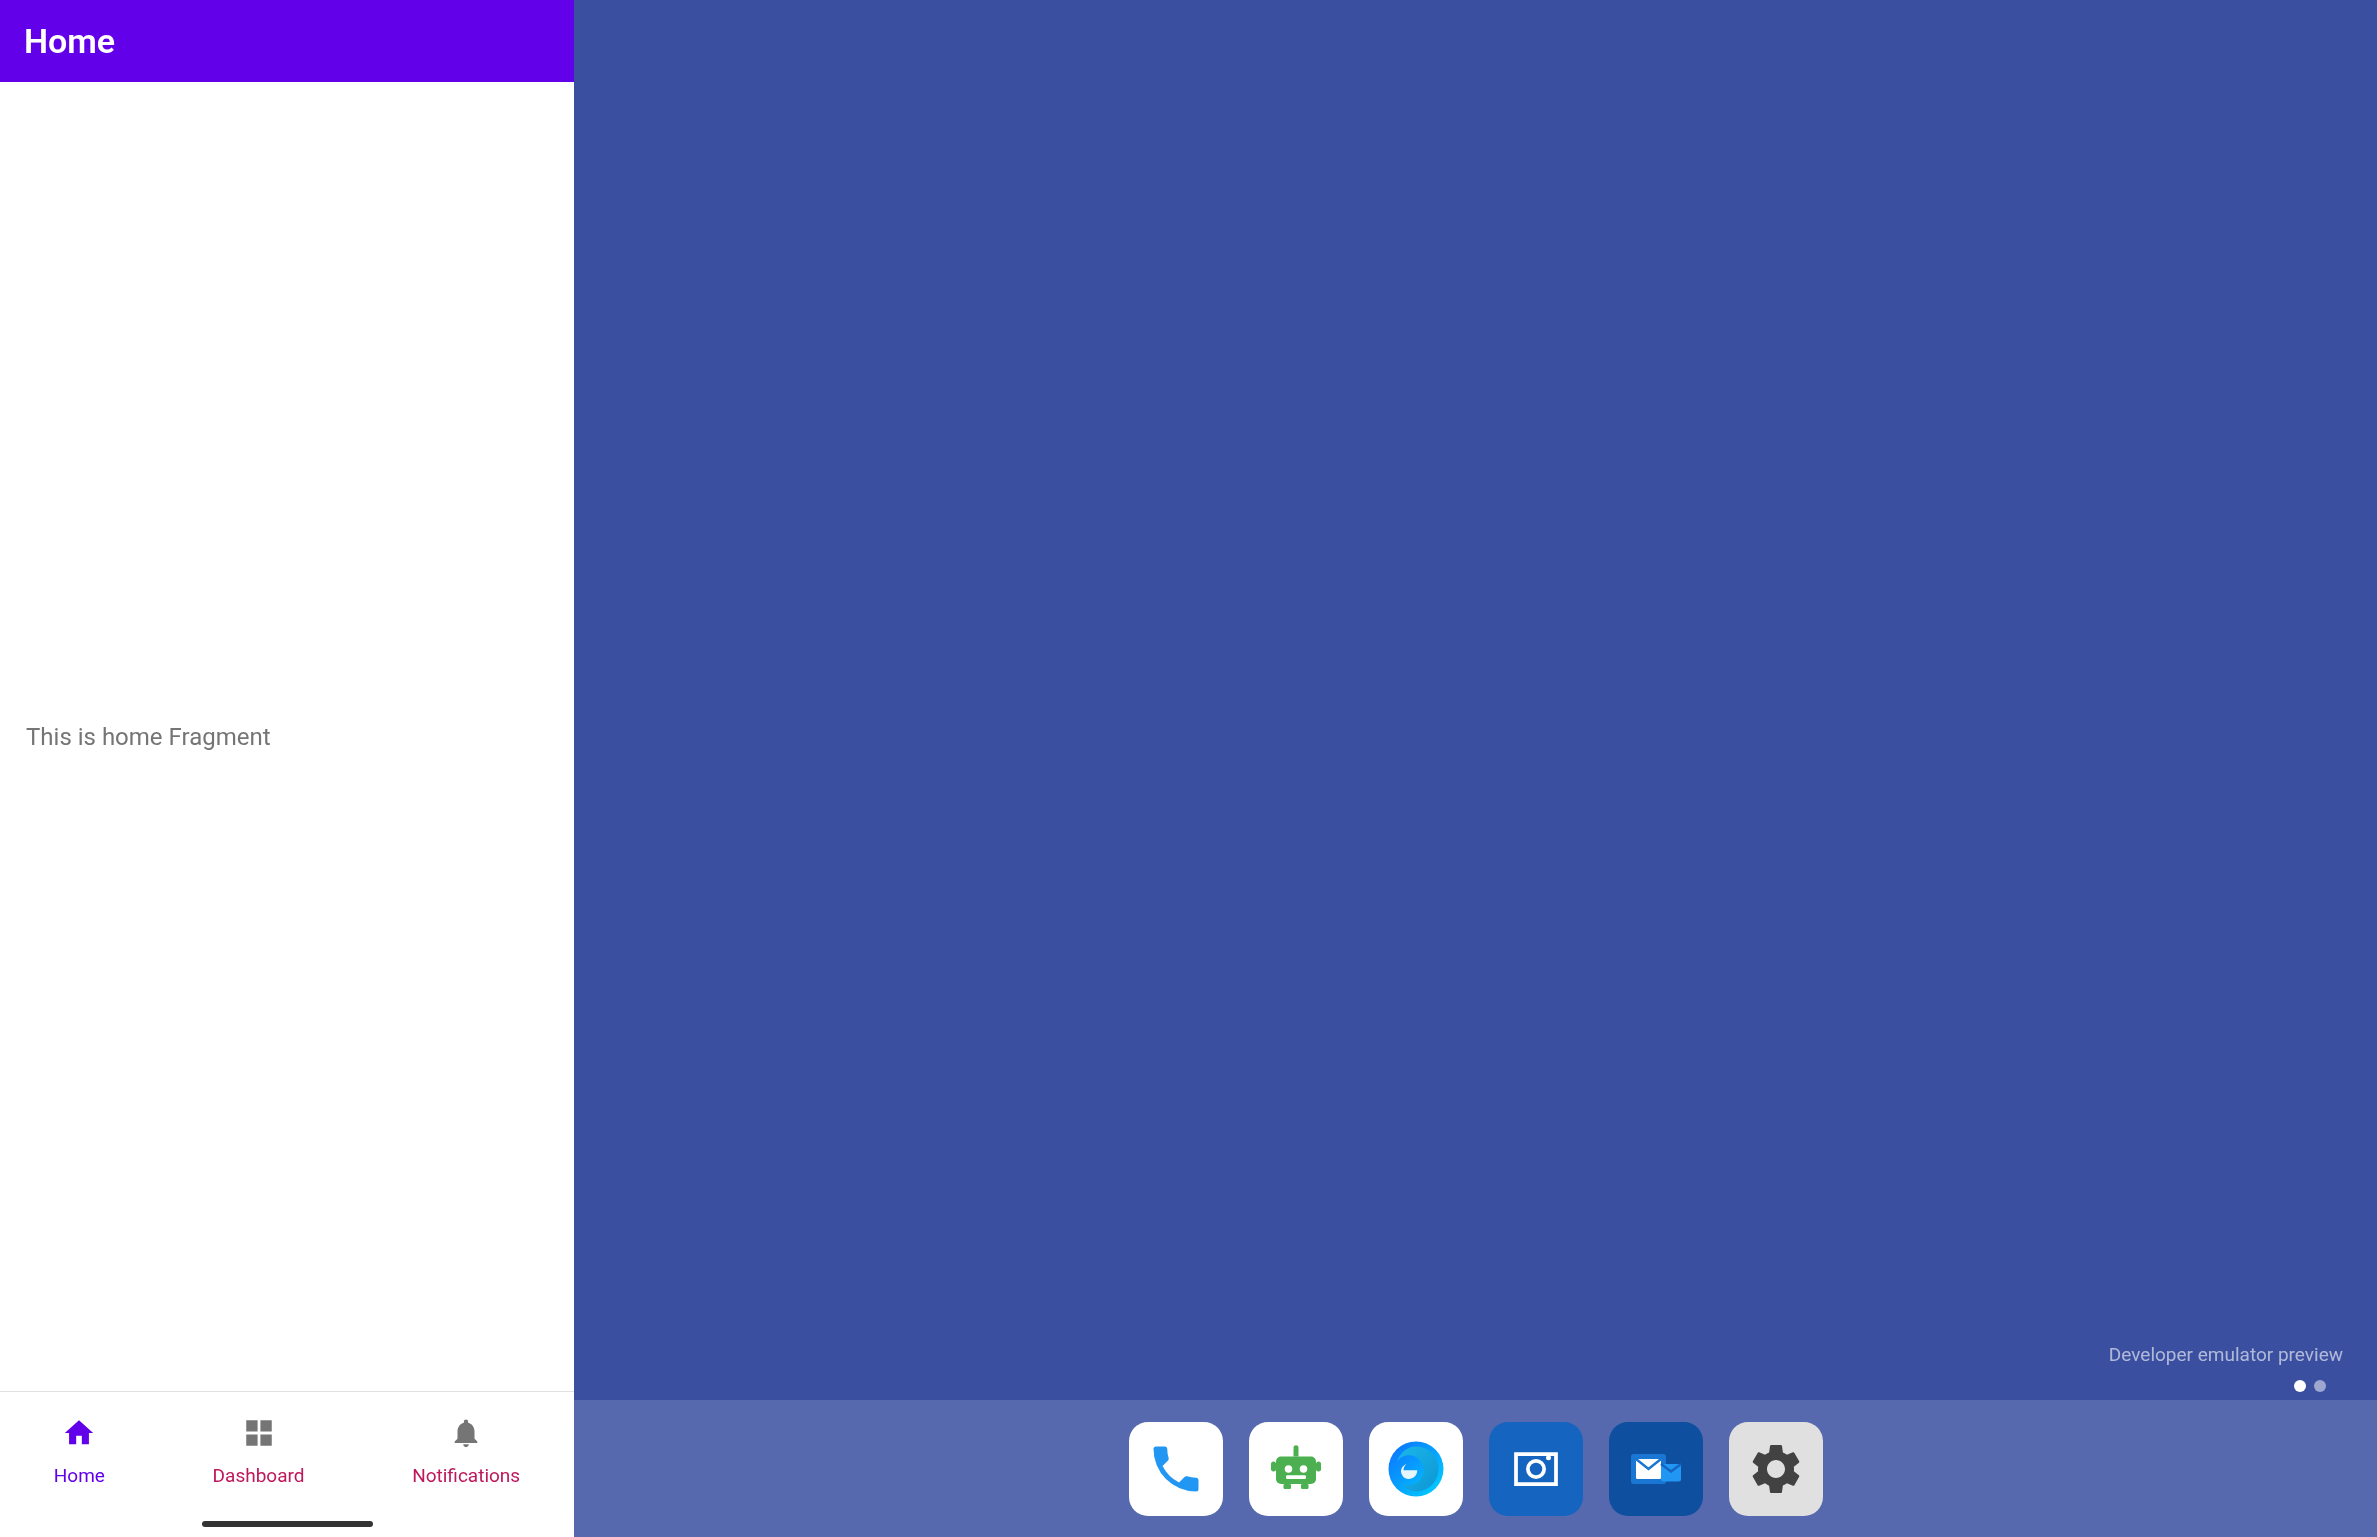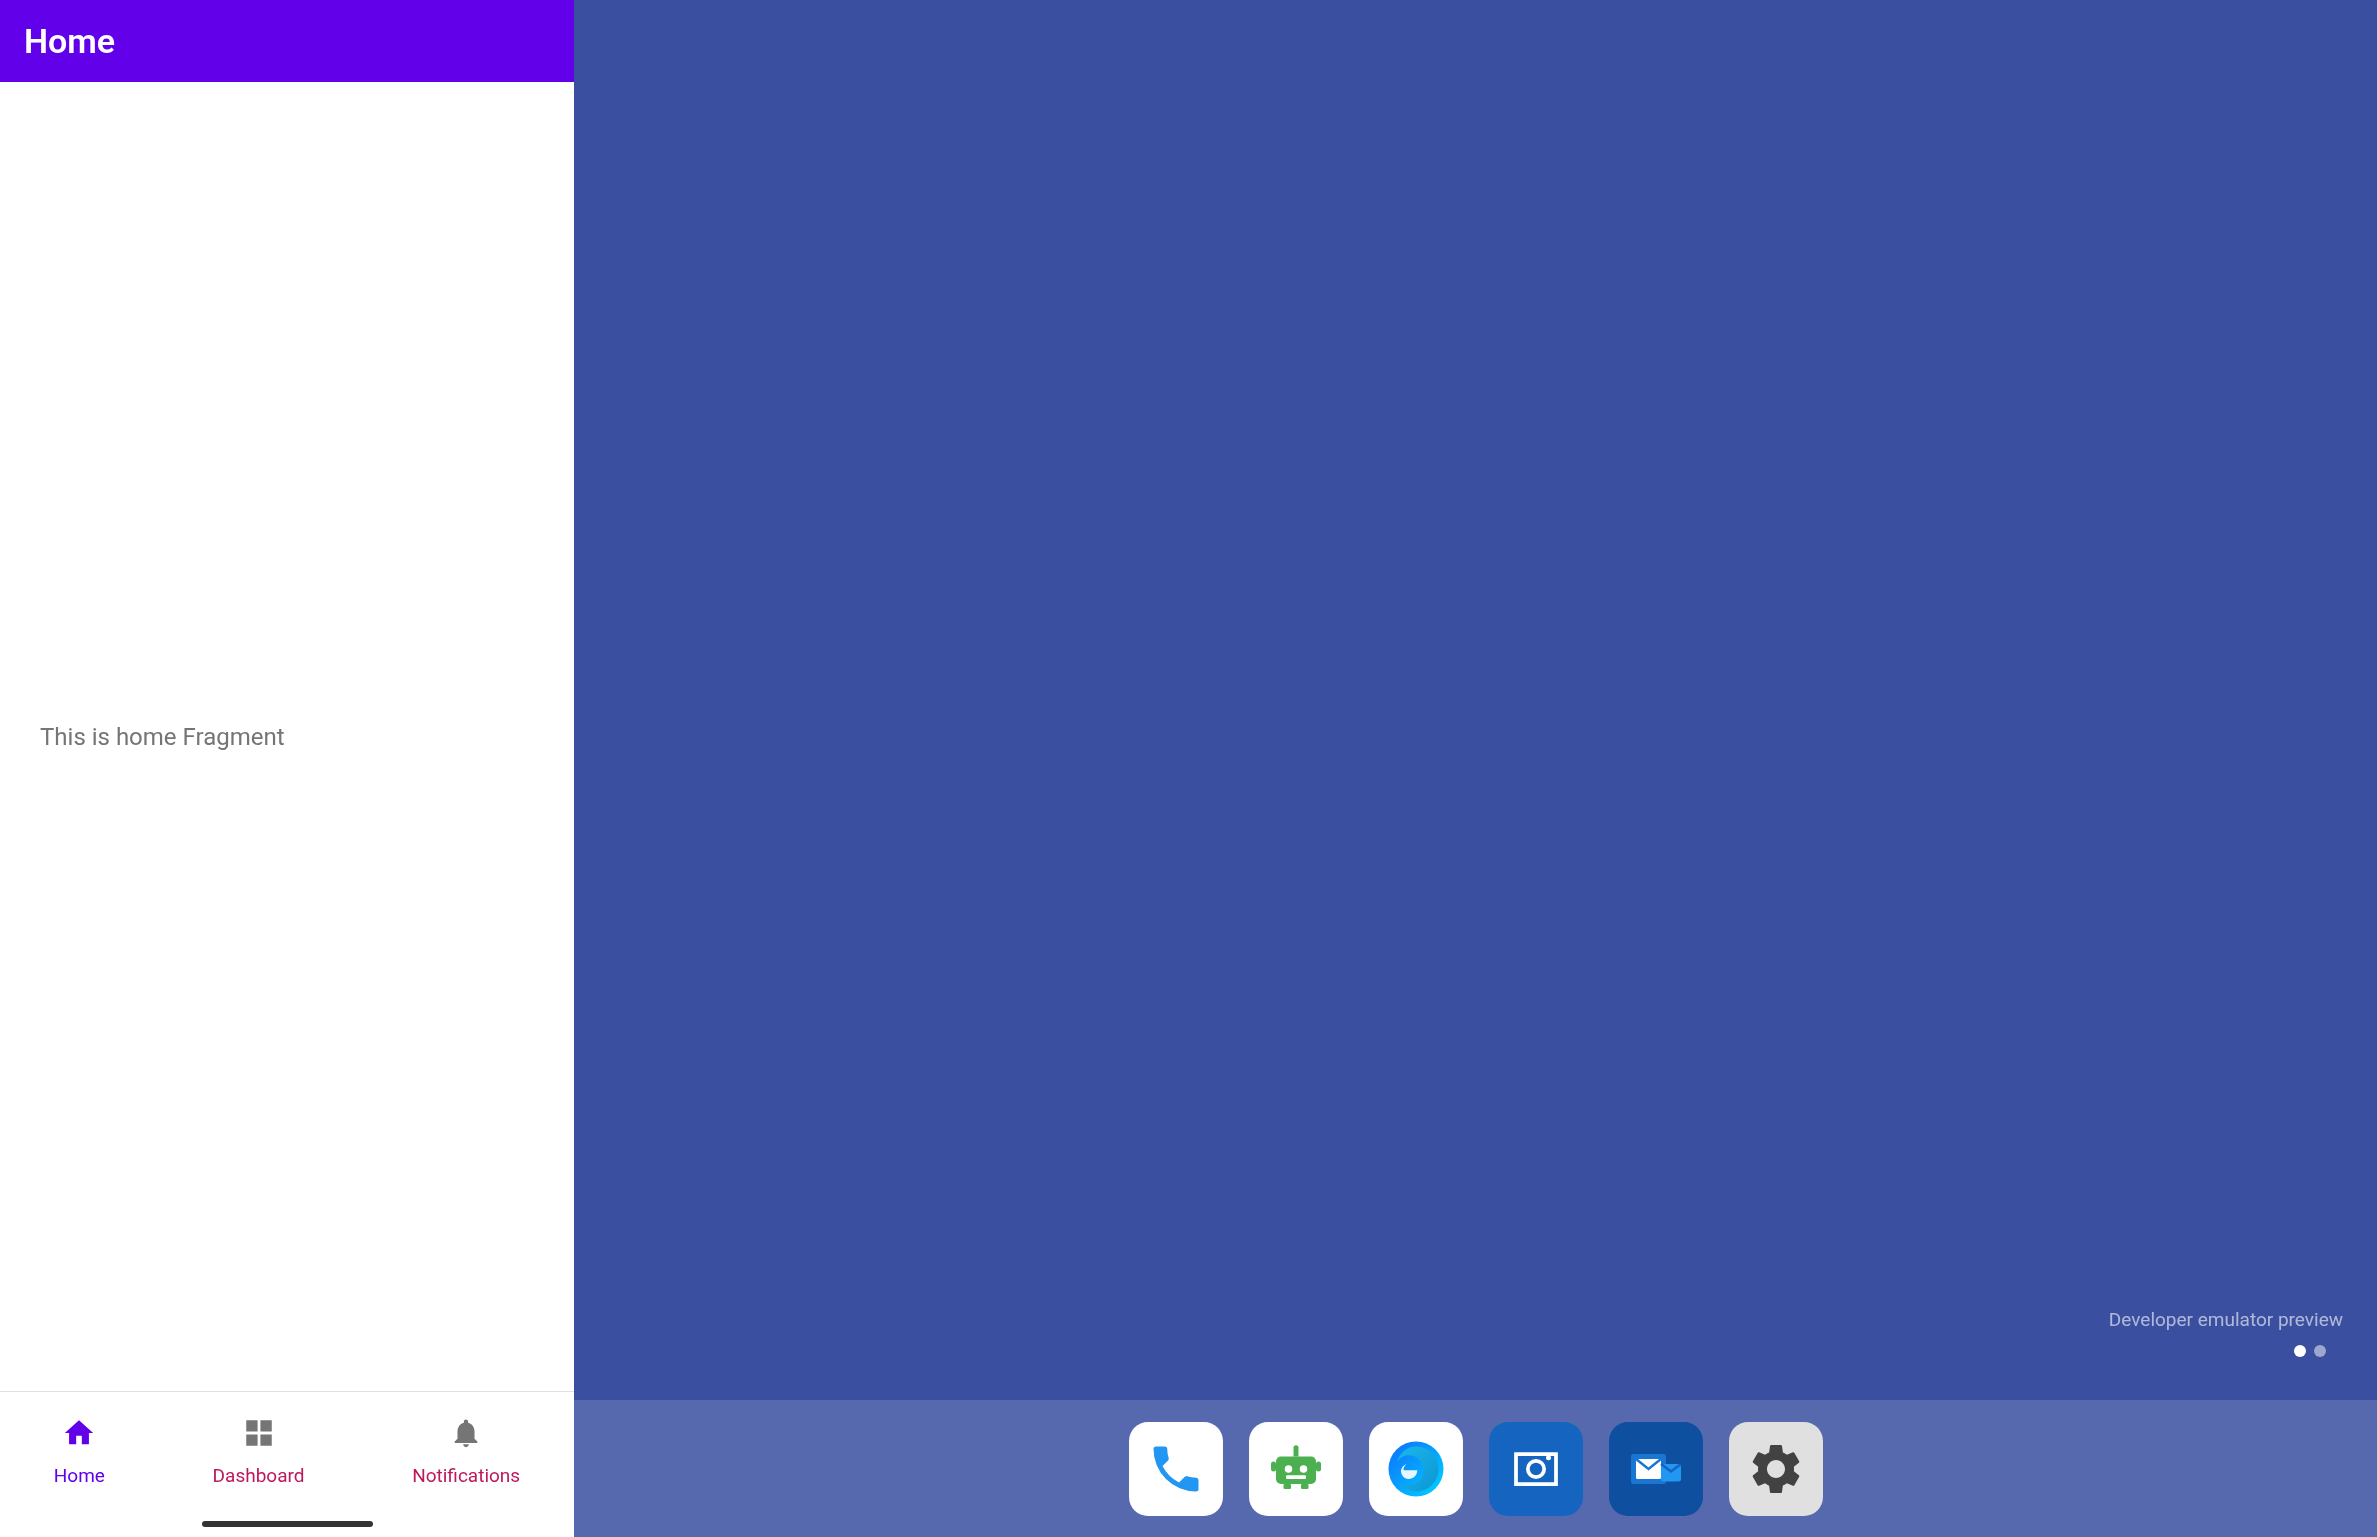--- a/index.html
+++ b/index.html
@@ -76,21 +76,21 @@
       font-weight: 600;
     }
 
     
     .phone-content {
       flex: 1;
       background: #fff;
       display: flex;
       align-items: center;
       justify-content: flex-start;
-      padding: 34px 40px;
+      padding: 34px 26px;
     }
     .home-fragment-text {
       color: #757575;
       font-size: 24px;
     }
 
     
     .bottom-nav {
       width: 100%;
       height: 120px;
@@ -142,21 +142,20 @@
     }
 
     
     .desktop-panel {
       flex: 1;
       height: 1537px;
       background: #3a4fa0;
       display: flex;
       flex-direction: column;
       position: relative;
-      gap: 35px;
     }
 
     .desktop-main {
       flex: 1;
       position: relative;
     }
 
     .dev-preview-text {
       position: absolute;
       bottom: 34px;

